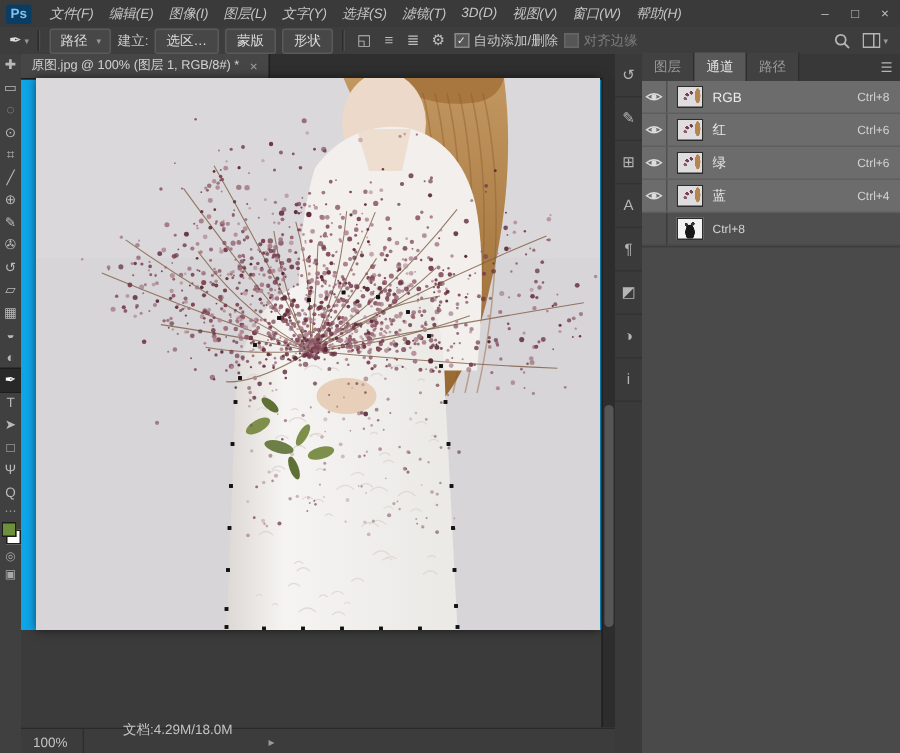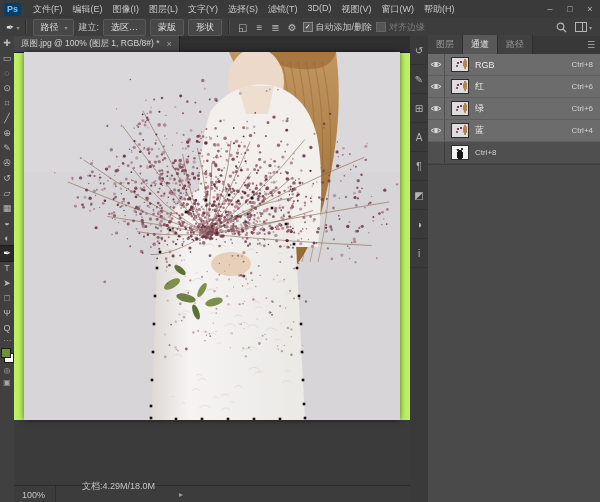--- a/index.html
+++ b/index.html
@@ -4,21 +4,21 @@
 <style>
   html,body{margin:0;padding:0;background:#141414;}
   .app{position:relative;width:600px;height:502px;background:#383838;overflow:hidden;
        font-family:"Liberation Sans","DejaVu Sans",sans-serif;font-size:9px;color:#c8c8c8;}
   
   .titlebar{position:absolute;left:0;top:0;right:0;height:18px;background:#3a3a3a;
             border-bottom:1px solid #2a2a2a;display:flex;align-items:center;}
   .ps-logo{width:17px;height:13px;margin:0 7px 0 4px;background:#0a3d63;color:#7ec3f0;
            font-weight:bold;font-size:9px;display:flex;align-items:center;justify-content:center;border-radius:2px;}
   .menus{display:flex;}
-  .menu-item{padding:2px 5px;color:#c6c6c6;cursor:default;white-space:nowrap;}
+  .menu-item{padding:2px 5px;color:#c6c6c6;cursor:default;white-space:nowrap;font-style:italic;}
   .win-controls{margin-left:auto;display:flex;align-items:center;height:100%;}
   .win-btn{width:20px;height:100%;display:flex;align-items:center;justify-content:center;color:#bdbdbd;font-size:9px;}
   
   .optionsbar{position:absolute;left:0;top:18px;right:0;height:18px;background:#3d3d3d;
               border-bottom:1px solid #2a2a2a;display:flex;align-items:center;gap:4px;padding-left:6px;}
   .opt-sep{width:1px;height:14px;background:#2c2c2c;border-right:1px solid #4c4c4c;margin:0 2px;}
   .tool-chip{display:flex;align-items:center;gap:2px;color:#ddd;font-size:10px;}
   .tiny-arrow{font-size:6px;color:#999;}
   .opt-dropdown{background:#474747;border:1px solid #5a5a5a;border-radius:2px;padding:1px 6px;
                 display:flex;align-items:center;gap:6px;color:#ddd;}
@@ -34,21 +34,21 @@
            border-right:1px solid #2a2a2a;display:flex;flex-direction:column;align-items:center;}
   .tool-cell{width:14px;height:15px;display:flex;align-items:center;justify-content:center;
              color:#b9b9b9;font-size:9px;line-height:15px;}
   .tool-cell.active{background:#282828;color:#fff;outline:1px solid #1d1d1d;}
   .tool-ellipsis{height:9px;font-size:8px;color:#9a9a9a;display:flex;align-items:center;}
   .swatches{position:relative;width:14px;height:17px;margin-top:2px;}
   .swatch-fg{position:absolute;left:1px;top:1px;width:8px;height:8px;border:1px solid #1e1e1e;}
   .swatch-bg{position:absolute;left:4px;top:6px;width:8px;height:8px;border:1px solid #1e1e1e;background:#fff;}
   .mode-btn{width:14px;height:12px;display:flex;align-items:center;justify-content:center;color:#a8a8a8;font-size:8px;}
   
-  .canvas-area{position:absolute;left:14px;top:36px;width:396px;height:449px;background:#bef264;padding-left:24px;}
+  .canvas-area{position:absolute;left:14px;top:36px;width:396px;height:449px;background:#0ea5e9;}
   .tabstrip{position:absolute;left:0;top:0;right:0;height:16px;background:#2f2f2f;
             border-bottom:1px solid #1e1e1e;display:flex;}
   .doc-tab{background:#464646;color:#d3d3d3;font-size:8.5px;padding:0 7px;display:flex;
            align-items:center;gap:7px;border-right:1px solid #1e1e1e;white-space:nowrap;}
   .tab-close{color:#9f9f9f;font-size:9px;}
   .canvas-body{position:absolute;left:0;top:16px;right:0;bottom:0;}
   .photo{position:absolute;left:10px;top:0;width:376px;height:368px;box-shadow:0 0 6px rgba(0,0,0,.6);}
   .dark-band{position:absolute;left:0;top:368px;right:8px;bottom:0;background:#3b3b3b;}
   .vscroll{position:absolute;right:0;top:0;bottom:0;width:8px;background:#2d2d2d;border-left:1px solid #1f1f1f;}
   .vthumb{position:absolute;left:1px;right:1px;top:218px;height:148px;background:#565656;border-radius:3px;}

